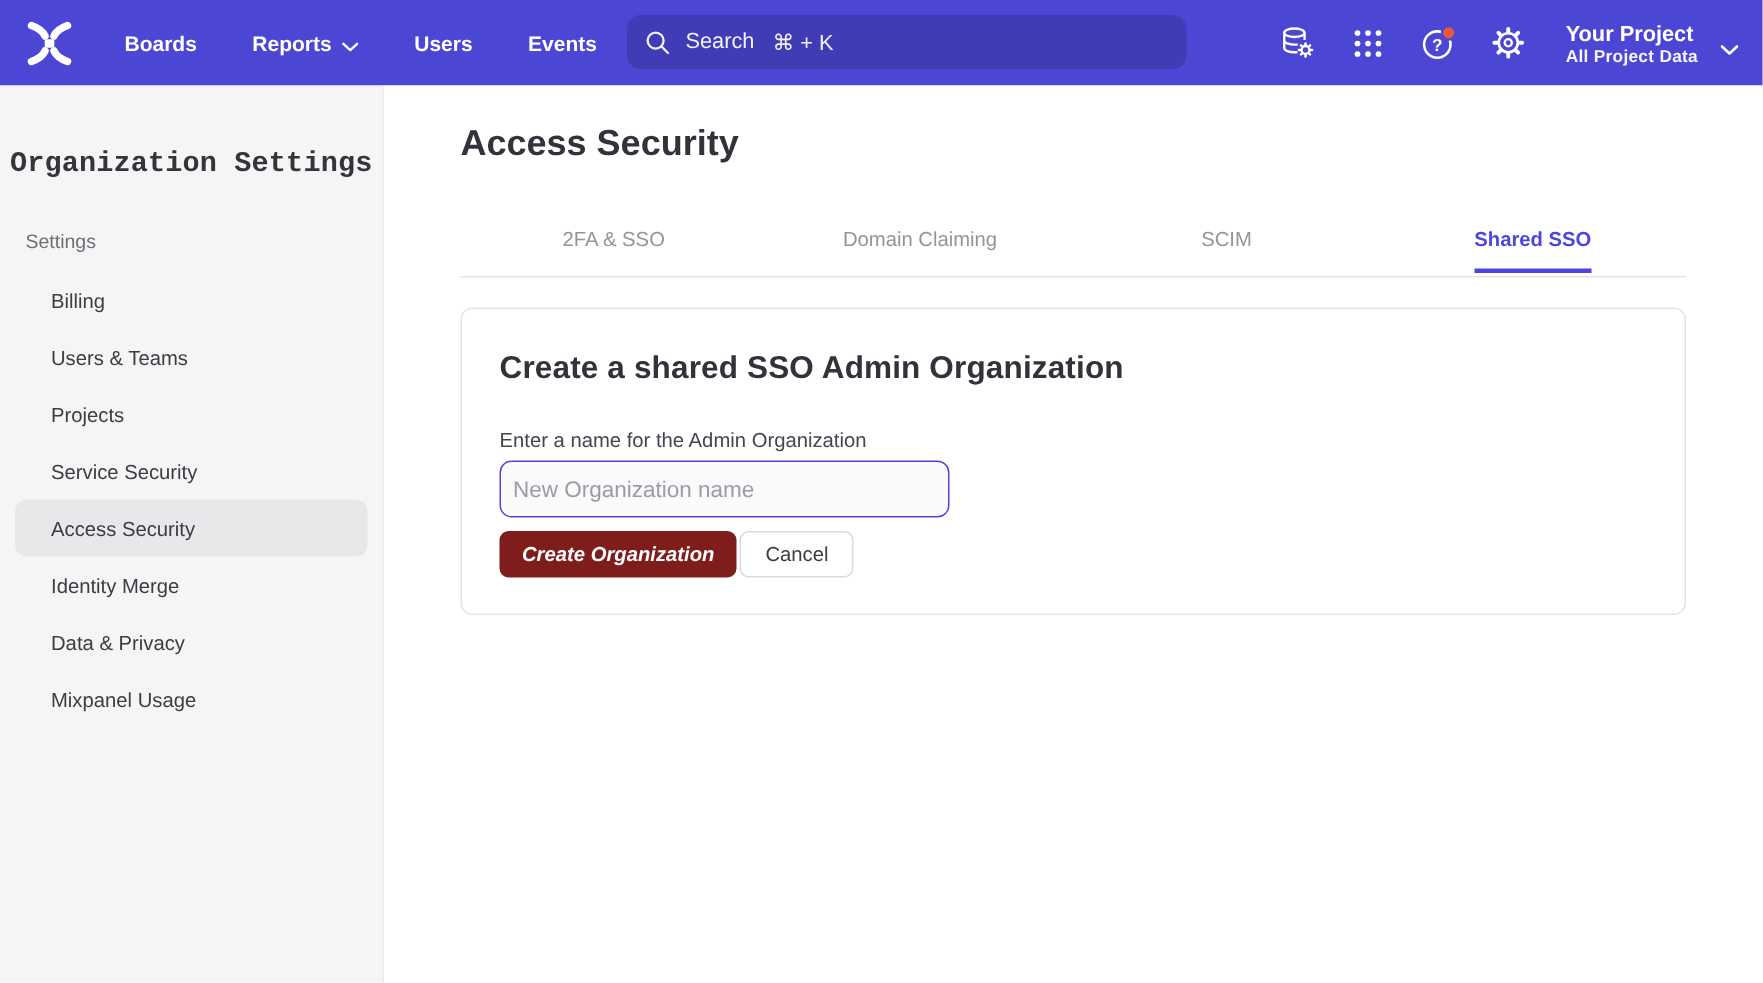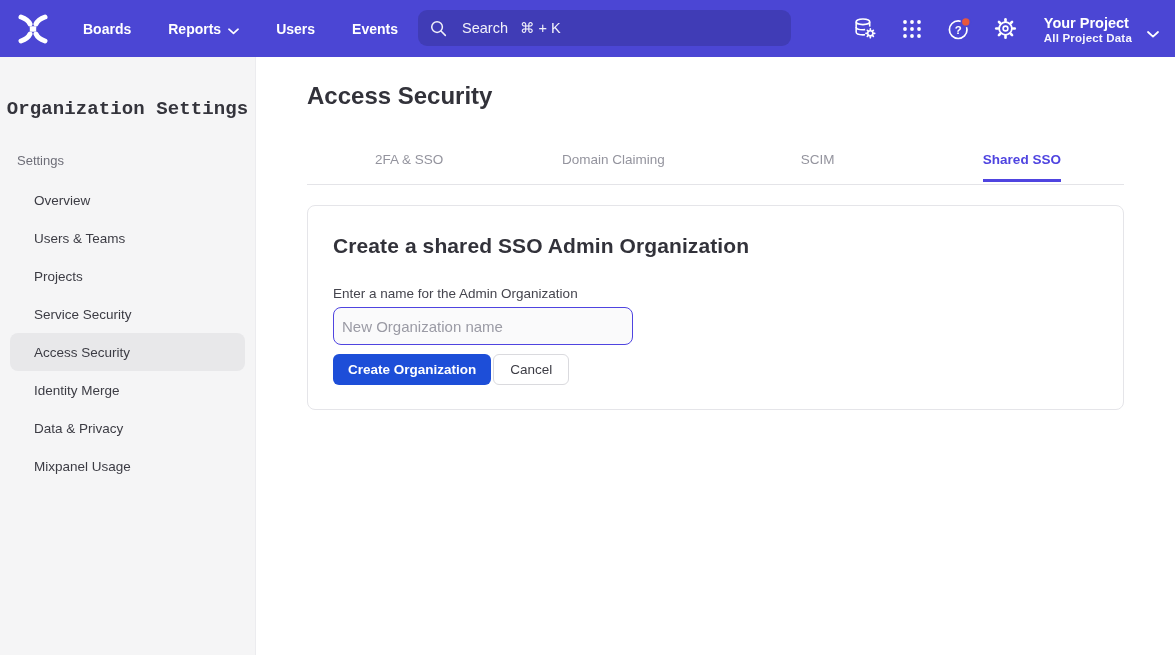--- a/index.html
+++ b/index.html
@@ -22,21 +22,21 @@
     font-size: 14px; font-weight: 600; color: #fff; cursor: pointer;
     display: flex; align-items: center; white-space: nowrap;
   }
   .nav-item .chev { margin-left: 7px; margin-top: 2px; }
   .searchbar {
     position: absolute; left: 418px; top: 10px; width: 373px; height: 36px;
     background: rgba(0,0,0,0.14); border-radius: 9px;
     display: flex; align-items: center; padding-left: 11px;
     cursor: text;
   }
-  .searchbar .s-label { font-size: 14.5px; color: rgba(255,255,255,0.93); margin-left: 14px; }
+  .searchbar .s-label { font-size: 14.5px; color: rgba(255,255,255,0.93); margin-left: 9px; }
   .searchbar .s-shortcut { font-size: 14.5px; color: rgba(255,255,255,0.93); margin-left: 12px; }
   .nav-right { position: absolute; right: 16px; top: 0; height: 57px; display: flex; align-items: center; gap: 21px; }
   .icon-btn { width: 26px; height: 26px; cursor: pointer; display: flex; align-items: center; justify-content: center; }
   .project-switcher { display: flex; align-items: center; cursor: pointer; margin-left: 4px; }
   .project-text { text-align: left; }
   .project-name { font-size: 14.5px; font-weight: 700; color: #fff; line-height: 18px; }
   .project-scope { font-size: 11.5px; font-weight: 700; color: rgba(255,255,255,0.95); letter-spacing: .2px; }
   .project-switcher .chev { margin-left: 15px; margin-top: 8px; }
 
   
@@ -76,21 +76,21 @@
   .field-label { margin-top: 28px; font-size: 13.5px; color: #45454e; }
   .org-input {
     margin-top: 6px; display: block; width: 300px; height: 38px;
     background: #fafafb; border: 1.5px solid #4f44e0; border-radius: 8px;
     padding: 0 8px; font-size: 15px; color: #32323a; outline: none;
     font-family: "Liberation Sans", sans-serif;
   }
   .org-input::placeholder { color: #9b9ba5; }
   .btn-row { margin-top: 9px; display: flex; align-items: center; }
   .btn { height: 31px; border-radius: 6px; font-size: 13.5px; cursor: pointer; font-family: "Liberation Sans", sans-serif; }
-  .btn-primary { background: #1d4ed8; color: #fff; font-weight: 700; border: none; padding: 0 15px; }
+  .btn-primary { background: #7f1d1d; color: #fff; font-weight: 700; border: none; padding: 0 15px; font-style: italic; }
   .btn-secondary { background: #fff; color: #3c3c44; border: 1px solid #dadade; padding: 0 16px; margin-left: 2px; }
 </style>
 </head>
 <body>
 
 <header class="navbar">
   <div class="logo">
     <svg viewBox="0 0 36 32" width="36" height="32">
       <g fill="none" stroke="#ffffff" stroke-width="5" stroke-linecap="round">
         <path d="M6 4 Q13 6.5 15 11"></path>
@@ -199,21 +199,21 @@
           </svg>
       </span>
     </div>
   </div>
 </header>
 
 <aside class="sidebar">
   <div class="sidebar-title">Organization Settings</div>
   <div class="sidebar-section">Settings</div>
   <nav>
-    <div class="side-item">Overview</div>
+    <div class="side-item">Billing</div>
     <div class="side-item">Users &amp; Teams</div>
     <div class="side-item">Projects</div>
     <div class="side-item">Service Security</div>
     <div class="side-item active">Access Security</div>
     <div class="side-item">Identity Merge</div>
     <div class="side-item">Data &amp; Privacy</div>
     <div class="side-item">Mixpanel Usage</div>
   </nav>
 </aside>
 

